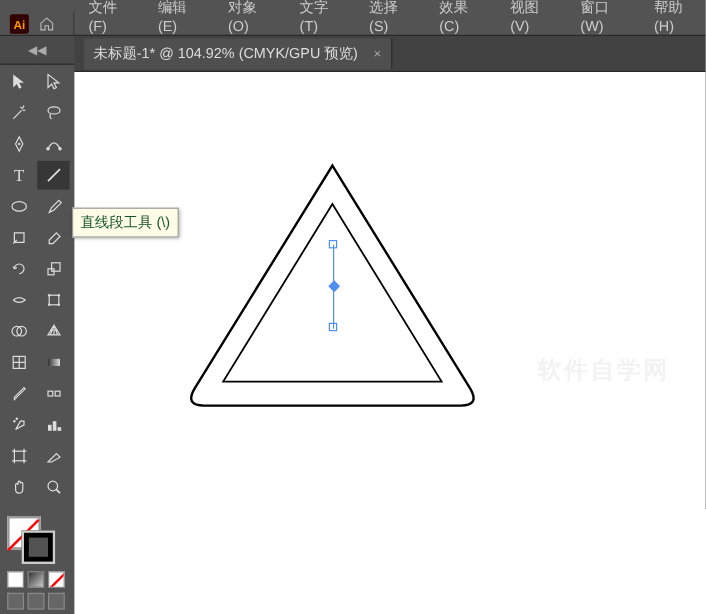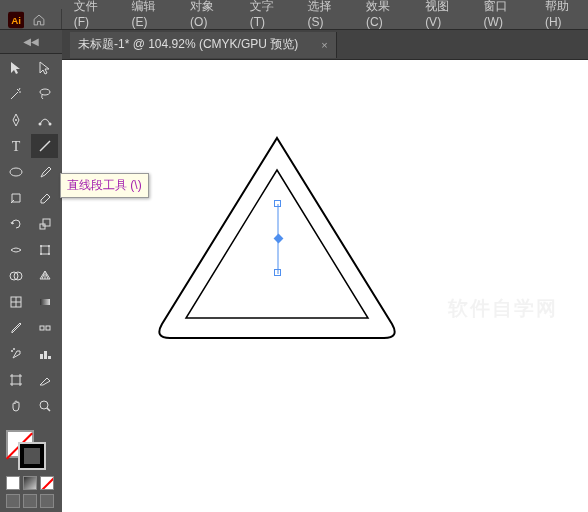--- a/index.html
+++ b/index.html
@@ -32,30 +32,30 @@
   .mini { width: 14px; height: 14px; border: 1px solid #888; }
   .mini.a { background: #fff; }
   .mini.b { background: linear-gradient(135deg,#333,#ccc); }
   .mini.c { background: #fff; position: relative; overflow: hidden; }
   .mini.c::after { content:""; position:absolute; width:20px; height:2px; background:red; transform:rotate(-45deg); top:6px; left:-3px; }
   .modes { display: flex; gap: 3px; margin-top: 4px; }
   .mode { width: 14px; height: 14px; background: #666; border: 1px solid #888; }
   
   .canvas-area { flex: 1; display: flex; flex-direction: column; }
   .tab-bar { height: 30px; background: #424242; display: flex; align-items: center; padding-left: 8px; border-bottom: 1px solid #2a2a2a; }
-  .tab { background: #4f4f4f; height: 26px; display: flex; align-items: center; padding: 0 8px; border-right: 1px solid #2a2a2a; color: #ddd; gap: 23px; }
+  .tab { background: #4f4f4f; height: 26px; display: flex; align-items: center; padding: 0 8px; border-right: 1px solid #2a2a2a; color: #ddd; gap: 13px; }
   .tab .close { color: #aaa; cursor: pointer; font-size: 11px; }
   
   .canvas { flex: 1; background: #fff; position: relative; }
   
   .wm { position: absolute; bottom: 190px; right: 30px; font-size: 20px; font-weight: 600; color: rgba(0,0,0,0.05); letter-spacing: 2px; pointer-events: none; }
   .sel-dot { position: absolute; width: 7px; height: 7px; border: 1px solid #4f8fef; background: #fff; }
   .sel-anchor { position: absolute; width: 7px; height: 7px; background: #4f8fef; transform: rotate(45deg); }
   
-  .tooltip { position: absolute; background: #fffde7; border: 1px solid #999; color: #a21caf; padding: 3px 6px; font-size: 12px; box-shadow: 1px 1px 3px rgba(0,0,0,.3); }
+  .tooltip { position: absolute; background: #fffde7; border: 1px solid #999; color: #14532d; padding: 3px 6px; font-size: 12px; box-shadow: 1px 1px 3px rgba(0,0,0,.3); }
 </style>
 </head>
 <body>
 
 <div class="titlebar">
   <svg class="logo" viewBox="0 0 20 20">
       <rect width="20" height="20" rx="3" fill="#330000"></rect>
       <text x="10" y="15" text-anchor="middle" font-size="12" font-weight="bold" fill="#ff9a00">Ai</text>
     </svg>
   <div class="home">

